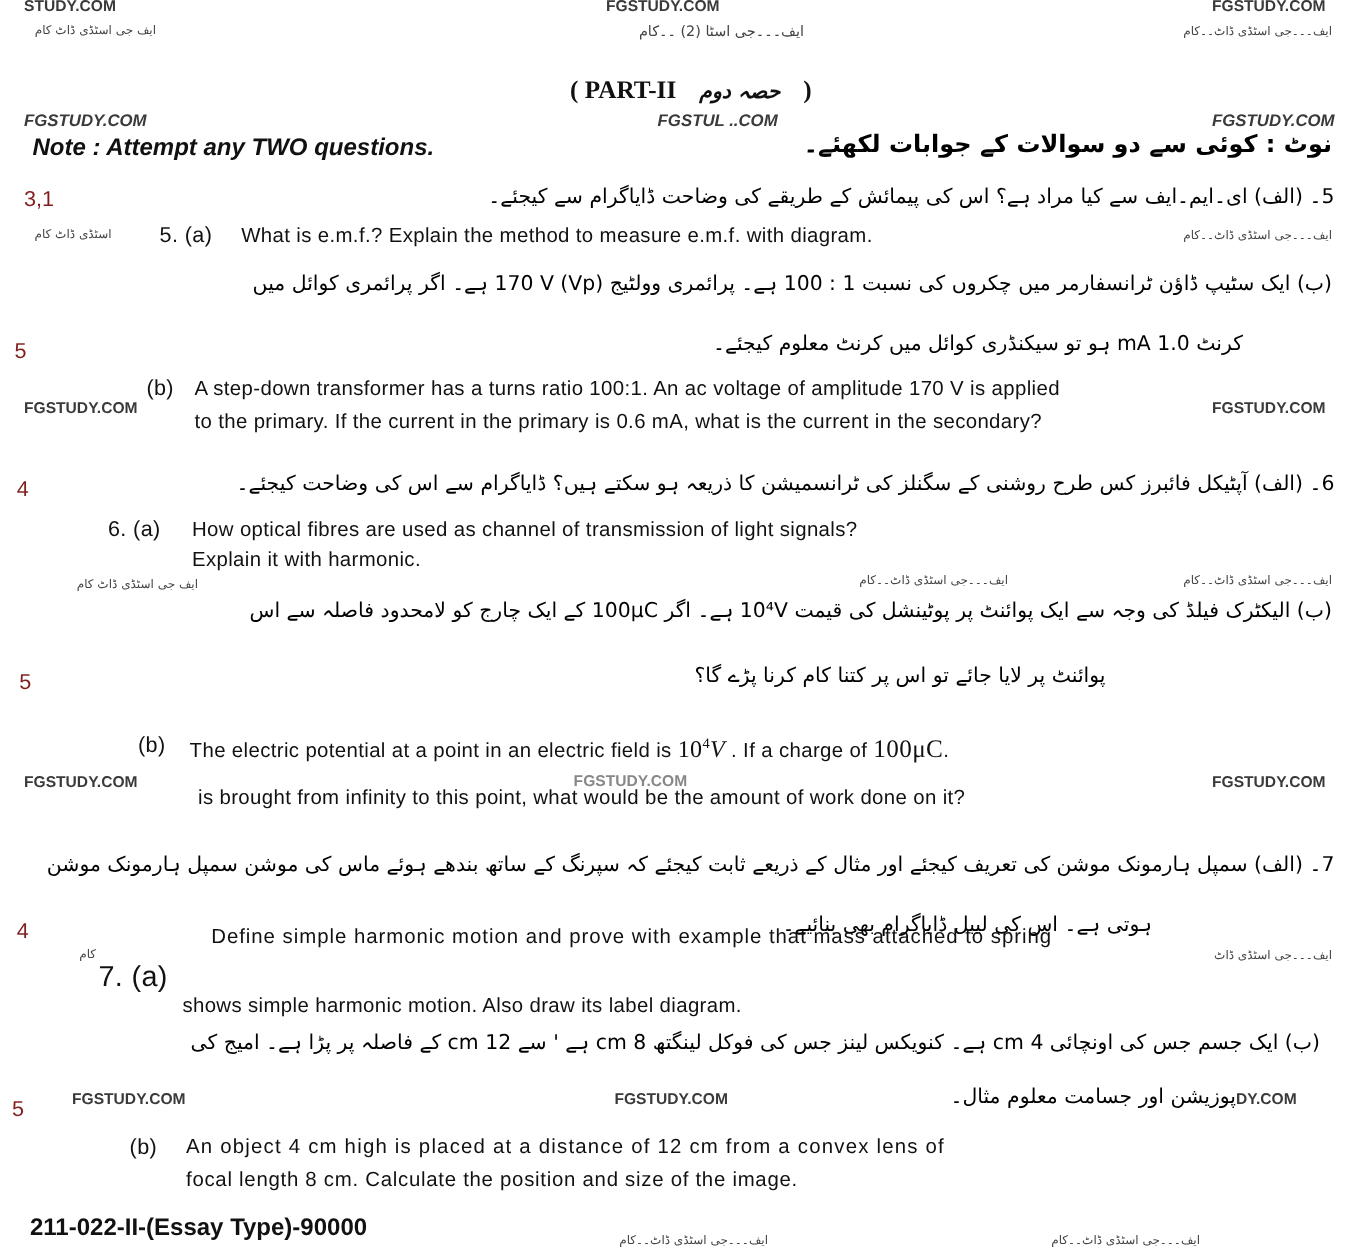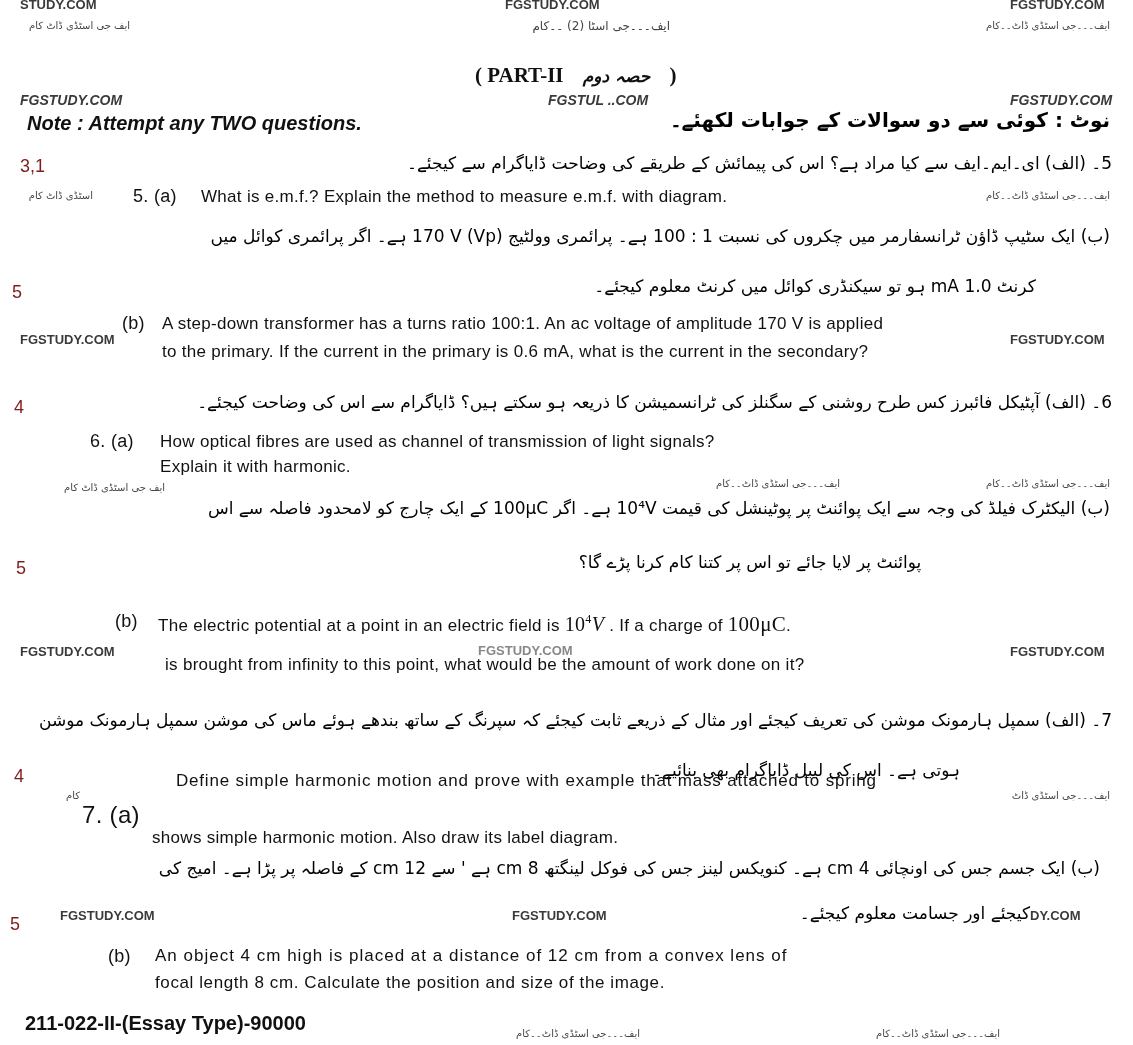--- a/index.html
+++ b/index.html
@@ -96,21 +96,21 @@
 
 <div class="abs en" style="left:82px;top:801px;font-size:24px;">7. <span>(a)</span></div>
 <div class="abs en" style="left:152px;top:771px;letter-spacing:0.8px;margin-left:24px;">Define simple harmonic motion and prove with example that mass attached to spring</div>
 <div class="abs en" style="left:152px;top:828px;">shows simple harmonic motion.  Also draw its label diagram.</div>
 
 <div class="abs urdu" style="left:150px;top:858px;width:950px;">(ب)  ایک جسم جس کی اونچائی 4 cm ہے۔ کنویکس لینز جس کی فوکل لینگتھ 8 cm ہے ' سے 12 cm کے فاصلہ پر پڑا ہے۔ امیج کی</div>
 
 <div class="abs marks" style="left:10px;top:914px;">5</div>
 <div class="abs wm" style="left:60px;top:908px;">FGSTUDY.COM</div>
 <div class="abs wm" style="left:512px;top:908px;">FGSTUDY.COM</div>
-<div class="abs urdu" style="left:760px;top:903px;width:270px;">کیجئے اور جسامت معلوم کیجئے۔</div>
+<div class="abs urdu" style="left:760px;top:903px;width:270px;">پوزیشن اور جسامت معلوم مثال۔</div>
 <div class="abs wm" style="left:1030px;top:908px;">DY.COM</div>
 
 <div class="abs en" style="left:108px;top:946px;font-size:18px;">(b)</div>
 <div class="abs en" style="left:155px;top:946px;letter-spacing:1px;">An object 4 cm high is placed at a distance of 12 cm from a convex lens of</div>
 <div class="abs en" style="left:155px;top:973px;letter-spacing:0.6px;">focal length 8 cm. Calculate  the position and size of the image.</div>
 
 <div class="abs footer-code" style="left:25px;top:1012px;">211-022-II-(Essay Type)-90000</div>
 <div class="abs wm-urdu" style="left:520px;top:1028px;width:120px;">ایف۔۔۔جی اسٹڈی ڈاٹ۔۔کام</div>
 <div class="abs wm-urdu" style="left:880px;top:1028px;width:120px;">ایف۔۔۔جی اسٹڈی ڈاٹ۔۔کام</div>
 

